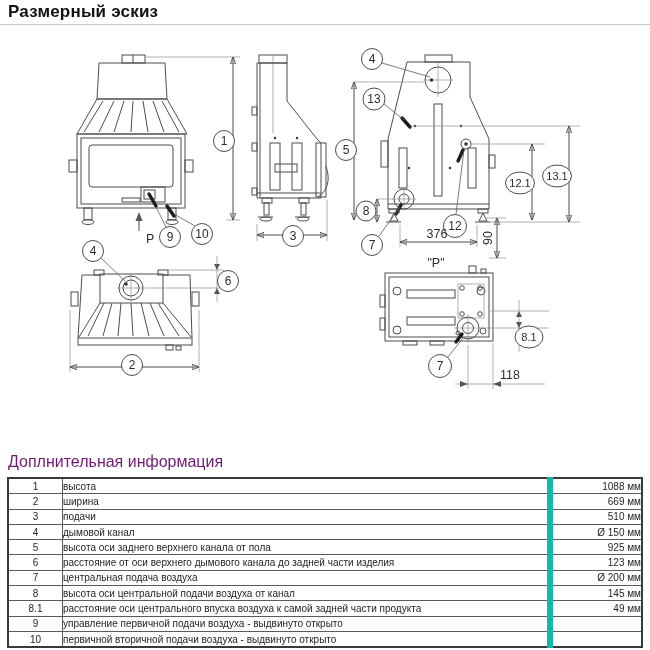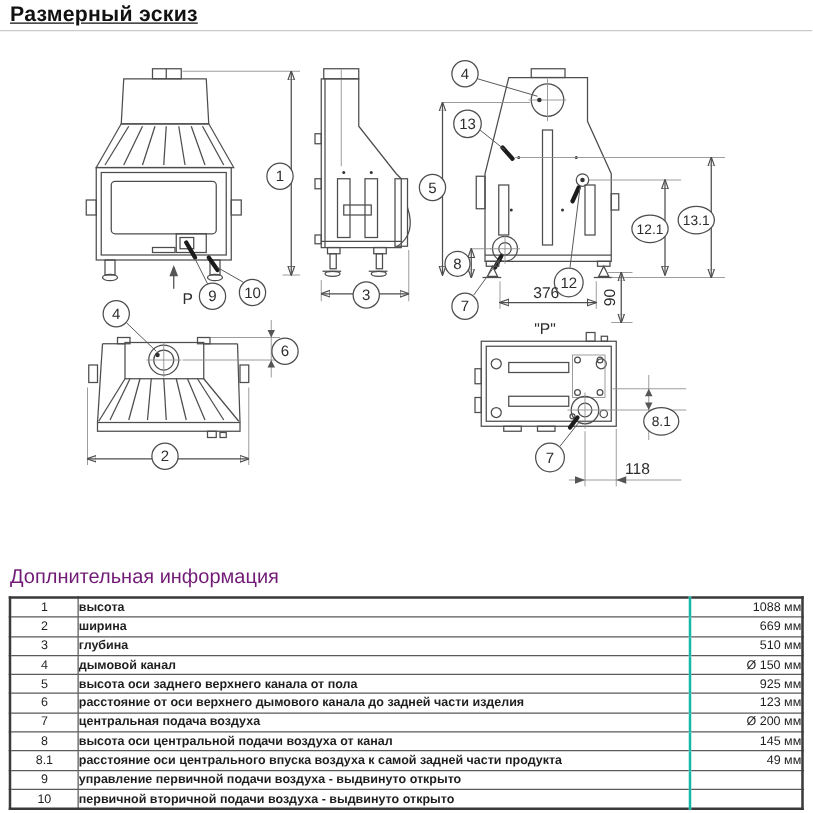--- a/index.html
+++ b/index.html
@@ -1,40 +1,40 @@
 <!DOCTYPE html>
 <html><head>
 <meta charset="utf-8">
 <style>
   html,body{margin:0;padding:0;background:#fff;}
   .page{position:relative;width:650px;height:650px;background:#fff;overflow:hidden;
         font-family:"Liberation Sans",sans-serif;color:#222;}
-  .h1{position:absolute;top:2px;left:8px;font-size:17px;font-weight:bold;color:#111;letter-spacing:.2px;text-decoration:underline;}
+  .h1{position:absolute;top:2px;left:8px;font-size:17px;font-weight:bold;color:#111;letter-spacing:.2px;}
   .hrule{position:absolute;top:24px;left:0;width:650px;height:0;border-top:1px solid #c9c9c9;}
   .h2{position:absolute;top:453px;left:8px;font-size:16px;font-weight:normal;color:#701a75;}
   svg.draw{position:absolute;top:0;left:0;}
   svg.draw line,svg.draw rect,svg.draw path,svg.draw polygon,svg.draw circle,svg.draw ellipse{
       stroke:#4d4d4d;stroke-width:1;fill:none;}
   svg.draw .thin{stroke:#8f8f8f;stroke-width:.7;}
   svg.draw .lead{stroke:#5a5a5a;stroke-width:.8;}
   svg.draw .bolt{stroke:#1c1c1c;stroke-width:3.4;stroke-linecap:round;}
   svg.draw .dot{fill:#333;stroke:none;}
   svg.draw .arr{fill:#555;stroke:none;}
   svg.draw .co{fill:#fff;stroke:#4d4d4d;}
   svg.draw text{fill:#2d2d2d;stroke:none;font-family:"Liberation Sans",sans-serif;font-size:12px;}
   svg.draw text.big{font-size:12.5px;}
   svg.draw text.sm{font-size:11px;}
   table.info{position:absolute;top:477px;left:7px;width:636px;border-collapse:collapse;
       border:2px solid #3a3a3a;table-layout:fixed;font-size:10px;color:#1e1e1e;}
   table.info td{border-bottom:1px solid #5a5a5a;height:14.3px;padding:0;line-height:11px;
       overflow:hidden;white-space:nowrap;}
   table.info tr:last-child td{border-bottom:none;}
   td.num{width:53px;text-align:center;border-right:1px solid #5a5a5a;}
-  td.desc{text-align:left;padding-left:5px;font-weight:bold;}
-  td.val{width:88px;text-align:right;padding-right:4px;border-left:2px solid #14b8a6;}
+  td.desc{text-align:left;padding-left:5px;}
+  td.val{width:88px;text-align:right;padding-right:4px;border-left:6px solid #14b8a6;}
 </style>
 </head>
 <body>
 
 <div class="page">
 
   <div class="h1">Размерный эскиз</div>
   <div class="hrule"></div>
 
   <svg class="draw" width="650" height="455" viewBox="0 0 650 455">
@@ -331,21 +331,21 @@
         <td class="desc">высота</td>
         <td class="val">1088 мм</td>
       </tr>
       <tr>
         <td class="num">2</td>
         <td class="desc">ширина</td>
         <td class="val">669 мм</td>
       </tr>
       <tr>
         <td class="num">3</td>
-        <td class="desc">глубина</td>
+        <td class="desc">подачи</td>
         <td class="val">510 мм</td>
       </tr>
       <tr>
         <td class="num">4</td>
         <td class="desc">дымовой канал</td>
         <td class="val">Ø 150 мм</td>
       </tr>
       <tr>
         <td class="num">5</td>
         <td class="desc">высота оси заднего верхнего канала от пола</td>

